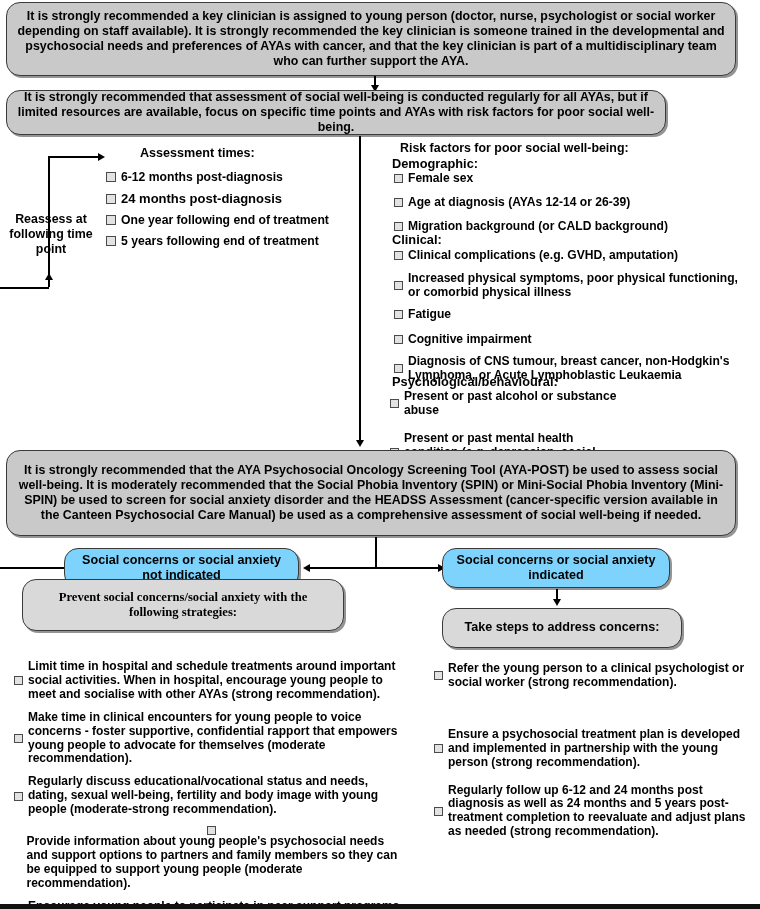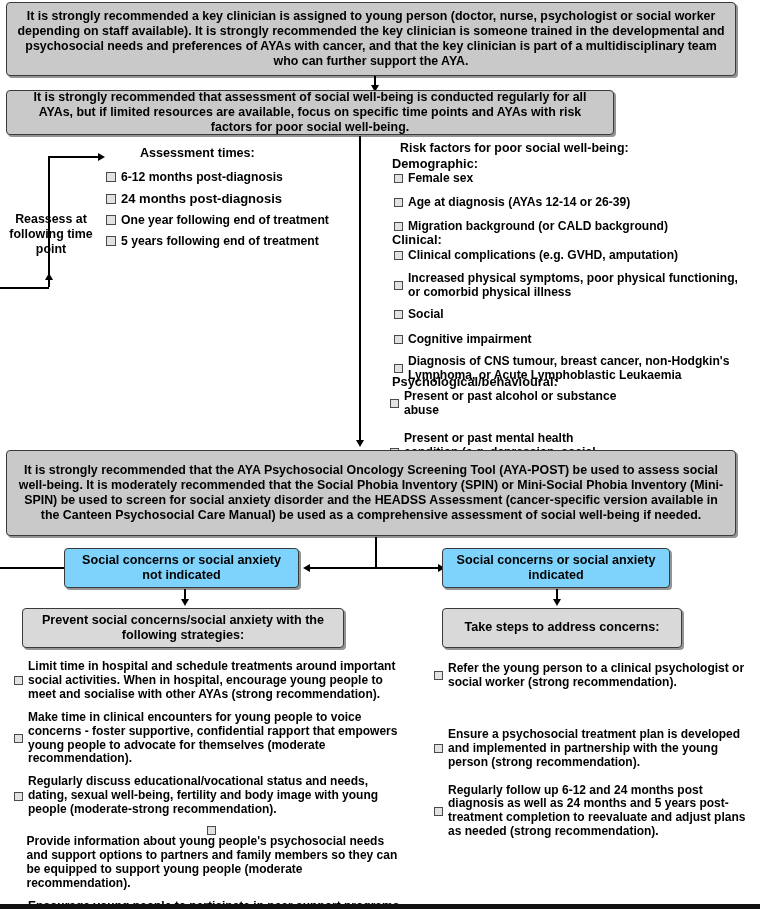--- a/index.html
+++ b/index.html
@@ -15,21 +15,21 @@
     font-family: "Liberation Sans", sans-serif;
     color: #000;
     -webkit-font-smoothing: antialiased;
   }
 
   
   .fc-box {
     position: absolute;
     box-sizing: border-box;
     border: 1.5px solid #3a3a3a;
-    border-radius: 4px;
+    border-radius: 14px;
     background: #c9c9c9;
     box-shadow: 2px 2px 0 rgba(60,60,60,0.55);
     display: flex;
     align-items: center;
     justify-content: center;
     text-align: center;
     font-weight: bold;
     line-height: 1.22;
     padding: 4px 10px;
   }
@@ -107,21 +107,21 @@
   }
 </style>
 </head>
 <body>
 
 <div class="fc-box" id="box-key-clinician" style="left:6px; top:2px; width:730px; height:74px; font-size:12.4px;">It is strongly recommended a key clinician is assigned to young person (doctor, nurse, psychologist or social worker depending on staff available). It is strongly recommended the key clinician is someone trained in the developmental and psychosocial needs and preferences of AYAs with cancer, and that the key clinician is part of a multidisciplinary team who can further support the AYA.</div>
 
 <div class="ln v" style="left:374px; top:76px; height:12px;"></div>
 <div class="arrow down" style="left:370.5px; top:85px;"></div>
 
-<div class="fc-box" id="box-assessment-regularity" style="left:6px; top:90px; width:608px; height:45px; font-size:12.4px;">It is strongly recommended that assessment of social well-being is conducted regularly for all AYAs, but if limited resources are available, focus on specific time points and AYAs with risk factors for poor social well-being.</div>
+<div class="fc-box" id="box-assessment-regularity" style="left:6px; top:90px; width:660px; height:45px; font-size:12.4px;">It is strongly recommended that assessment of social well-being is conducted regularly for all AYAs, but if limited resources are available, focus on specific time points and AYAs with risk factors for poor social well-being.</div>
 
 <div class="ln v" style="left:359px; top:136px; height:307px;"></div>
 <div class="arrow down" style="left:355.5px; top:440px;"></div>
 
 <div class="ln h" style="left:0px; top:287px; width:49px;"></div>
 <div class="ln v" style="left:48px; top:156px; height:131px;"></div>
 <div class="arrow up" style="left:44.5px; top:273px;"></div>
 <div class="ln h" style="left:48px; top:156px; width:52px;"></div>
 <div class="arrow right" style="left:98px; top:152.5px;"></div>
 
@@ -173,21 +173,21 @@
   <div class="chk-row" style="margin-bottom:9px;">
     <span class="cbox sm"></span>
     <span class="chk-label" style="font-size:12.1px;">Clinical complications (e.g. GVHD, amputation)</span>
   </div>
   <div class="chk-row multi" style="margin-bottom:8px;">
     <span class="cbox sm"></span>
     <span class="chk-label" style="font-size:12.1px; max-width:330px;">Increased physical symptoms, poor physical functioning, or comorbid physical illness</span>
   </div>
   <div class="chk-row" style="margin-bottom:11px;">
     <span class="cbox sm"></span>
-    <span class="chk-label" style="font-size:12.1px;">Social</span>
+    <span class="chk-label" style="font-size:12.1px;">Fatigue</span>
   </div>
   <div class="chk-row" style="margin-bottom:8px;">
     <span class="cbox sm"></span>
     <span class="chk-label" style="font-size:12.1px;">Cognitive impairment</span>
   </div>
   <div class="chk-row multi" style="margin-bottom:2px;">
     <span class="cbox sm"></span>
     <span class="chk-label" style="font-size:12.1px; max-width:330px;">Diagnosis of CNS tumour, breast cancer, non-Hodgkin's Lymphoma, or Acute Lymphoblastic Leukaemia</span>
   </div>
 </div>
@@ -217,21 +217,21 @@
 <div class="fc-box dark" id="box-indicated" style="left:442px; top:548px; width:228px; height:40px; font-size:12.6px;">Social concerns or social anxiety indicated</div>
 
 <div class="ln h" style="left:0px; top:567px; width:64px;"></div>
 
 <div class="ln v" style="left:184px; top:589px; height:12px;"></div>
 <div class="arrow down" style="left:180.5px; top:599px;"></div>
 
 <div class="ln v" style="left:556px; top:589px; height:12px;"></div>
 <div class="arrow down" style="left:552.5px; top:599px;"></div>
 
-<div class="fc-box light" id="box-prevent" style="left:22px; top:608px; width:322px; height:40px; font-size:12.6px;">Prevent social concerns/social anxiety with the following strategies:</div>
+<div class="fc-box light" id="box-prevent" style="left:22px; top:579px; width:322px; height:52px; font-size:12.6px;font-family:Liberation Serif, serif;">Prevent social concerns/social anxiety with the following strategies:</div>
 
 <div class="fc-box light" id="box-take-steps" style="left:442px; top:608px; width:240px; height:40px; font-size:12.6px;">Take steps to address concerns:</div>
 
 <div style="position:absolute; left:14px; top:660px; width:400px;">
   <div class="chk-row multi" style="margin-bottom:9px;">
     <span class="cbox sm"></span>
     <span class="chk-label" style="font-size:12.0px; max-width:375px;">Limit time in hospital and schedule treatments around important social activities. When in hospital, encourage young people to meet and socialise with other AYAs (strong recommendation).</span>
   </div>
   <div class="chk-row multi" style="margin-bottom:9px;">
     <span class="cbox sm"></span>

